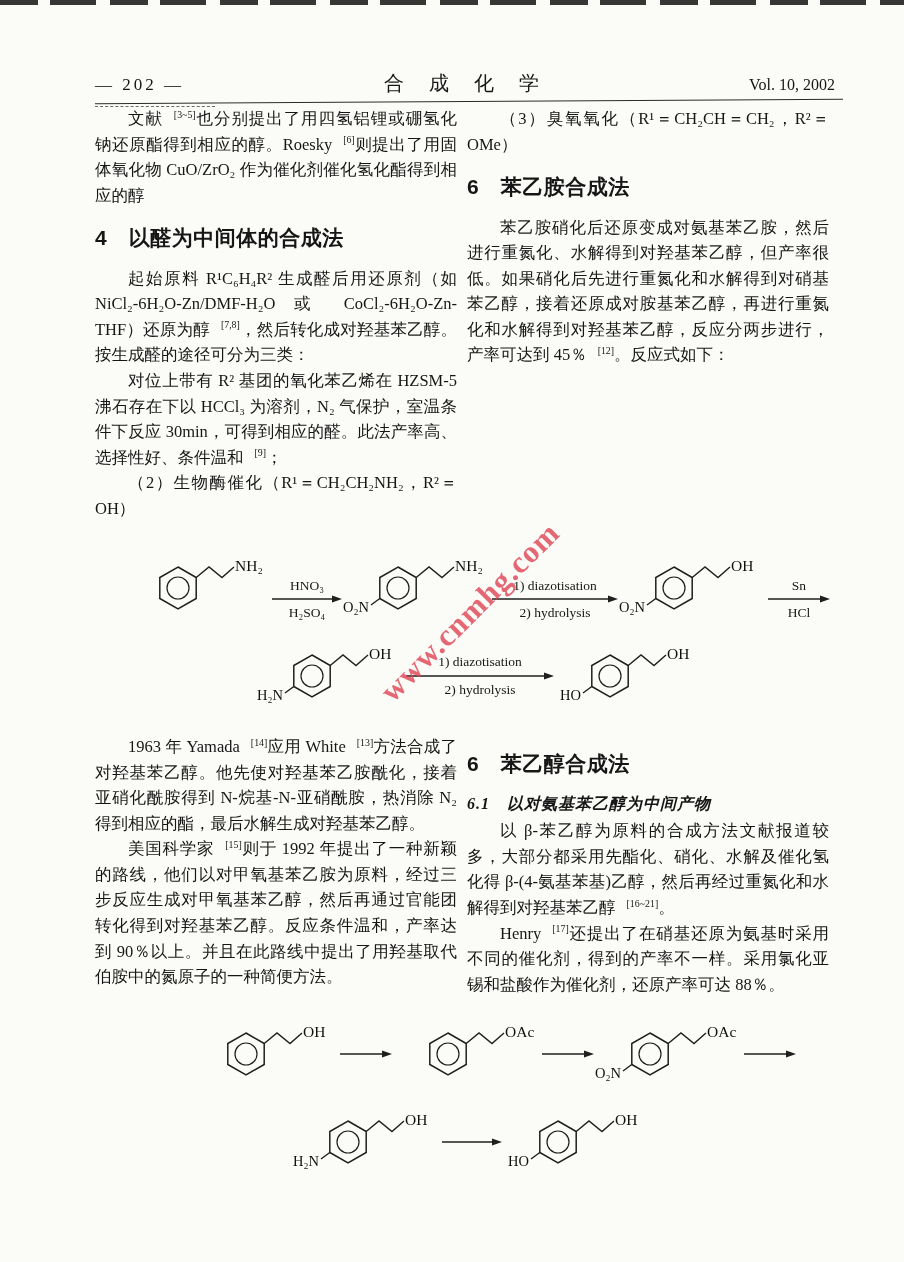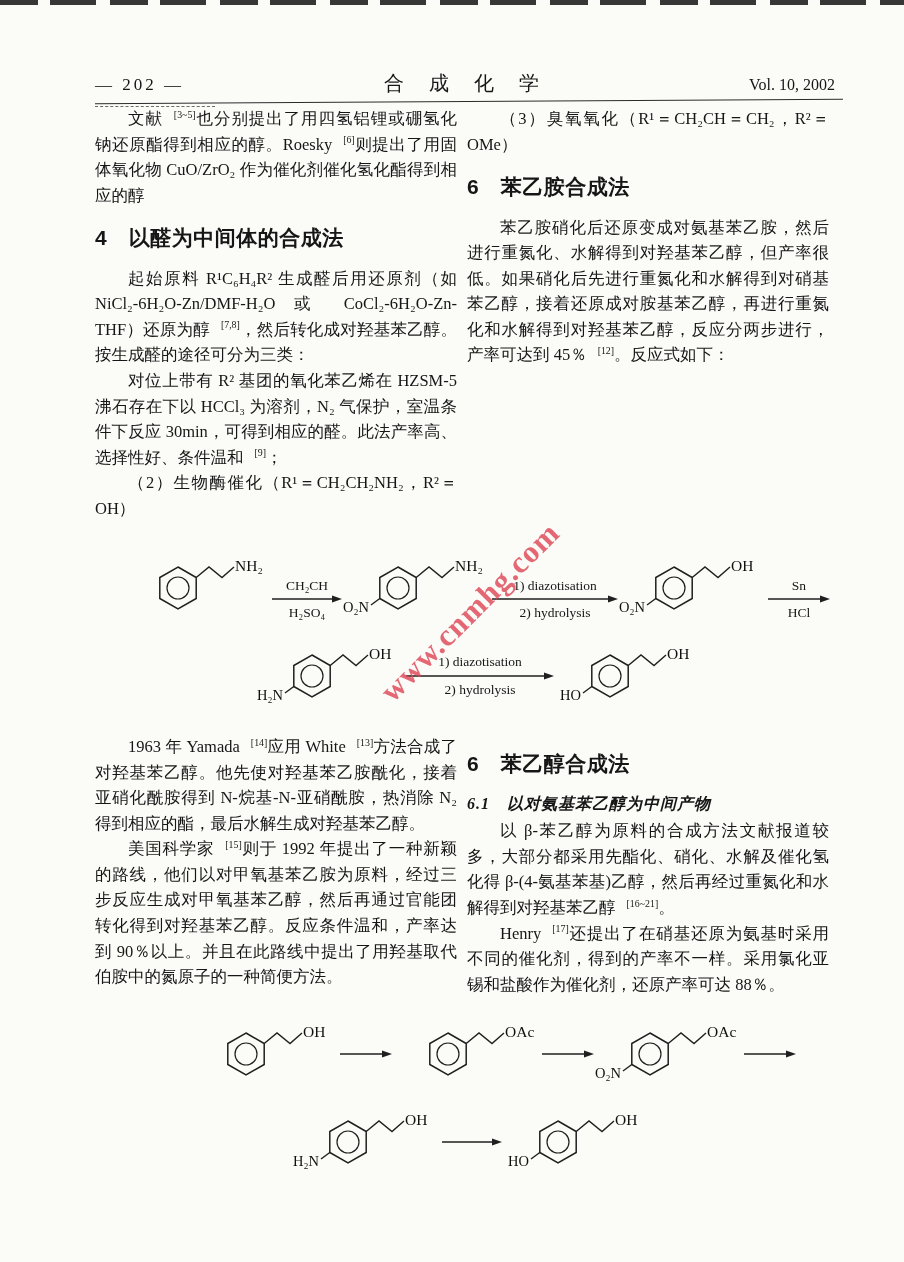--- a/index.html
+++ b/index.html
@@ -83,21 +83,21 @@
     <p class="body">苯乙胺硝化后还原变成对氨基苯乙胺，然后进行重氮化、水解得到对羟基苯乙醇，但产率很低。如果硝化后先进行重氮化和水解得到对硝基苯乙醇，接着还原成对胺基苯乙醇，再进行重氮化和水解得到对羟基苯乙醇，反应分两步进行，产率可达到 45％<sup>[12]</sup>。反应式如下：</p>
   </div>
 
   <div class="scheme-row" id="s1r1">
     <svg class="mol" width="150" height="82" viewBox="0 0 150 82">
       <use href="#benz" x="56" y="48"></use>
       <polyline class="bond" points="74.2,37.5 87,27 100,37.5 112,27"></polyline>
       <text class="chem" x="113" y="31">NH₂</text>
     </svg>
     <div class="arrow">
-      <div class="alabel">CH₂CH</div>
+      <div class="alabel">HNO₃</div>
       <svg class="aline" width="70" height="10">
           <line x1="0" y1="5" x2="62" y2="5"></line>
           <polygon points="70,5 60,1.5 60,8.5"></polygon>
         </svg>
       <div class="alabel">H₂SO₄</div>
     </div>
     <svg class="mol" width="150" height="82" viewBox="0 0 150 82">
       <use href="#benz" x="56" y="48"></use>
       <polyline class="bond" points="74.2,37.5 87,27 100,37.5 112,27"></polyline>
       <text class="chem" x="113" y="31">NH₂</text>

